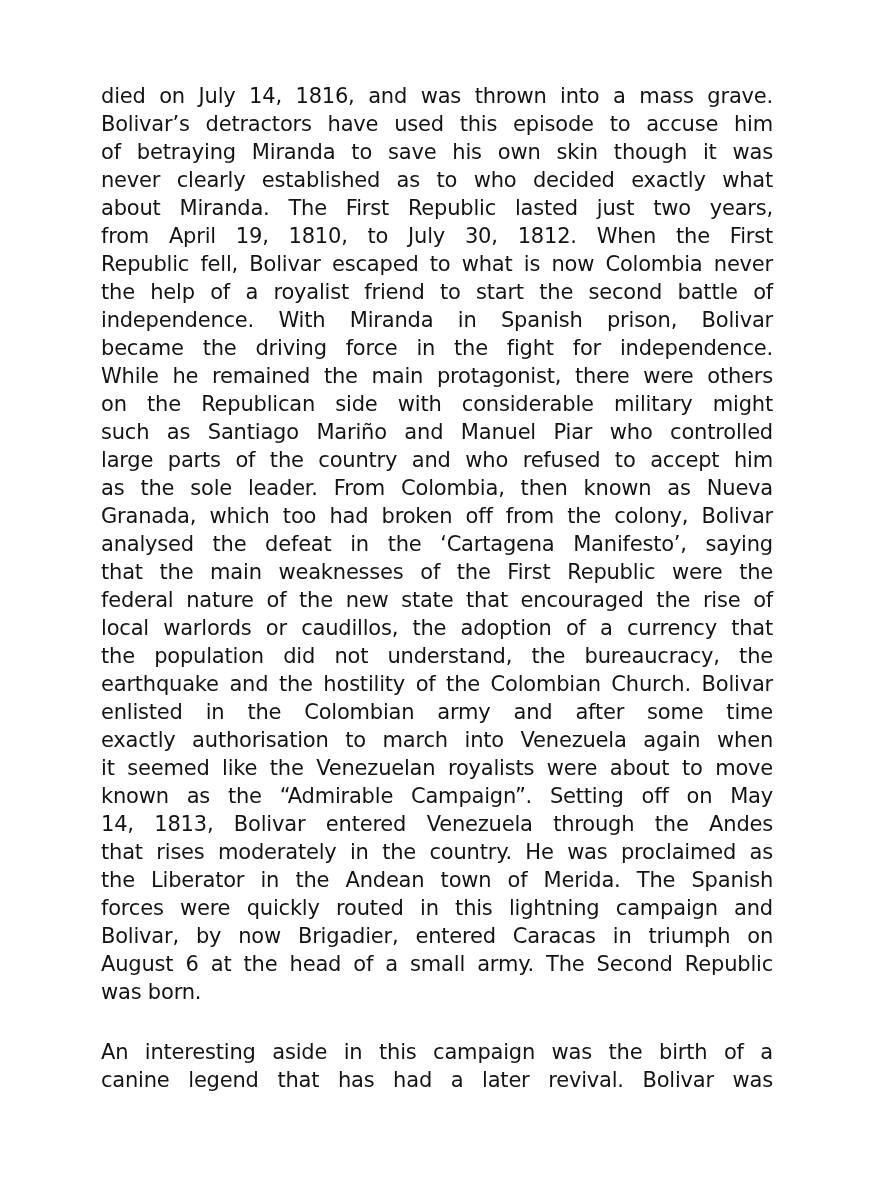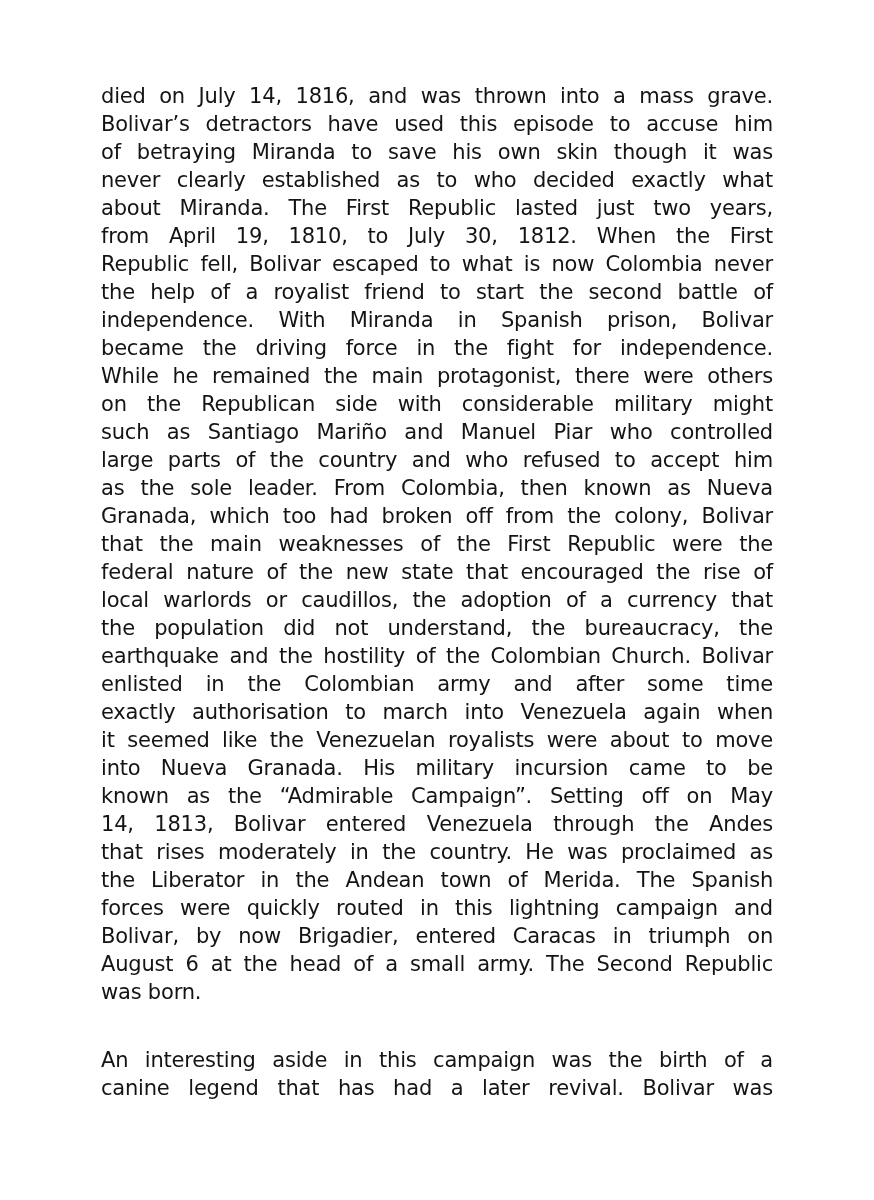--- a/index.html
+++ b/index.html
@@ -14,21 +14,21 @@
     width: 874px;
     height: 1200px;
     background: #ffffff;
     color: #141414;
     padding: 82px 74px 0 101px;
   }
   .text-block {
     width: 672px;
   }
   .paragraph + .paragraph {
-    margin-top: 40px;
+    margin-top: 32px;
   }
   .line {
     font-size: 21px;
     line-height: 28px;
     letter-spacing: -0.2px;
     text-align: justify;
     text-align-last: justify;
   }
   .line.flush {
     text-align-last: left;
@@ -49,29 +49,29 @@
         <div class="line">Republic fell, Bolivar escaped to what is now Colombia never</div>
         <div class="line">the help of a royalist friend to start the second battle of</div>
         <div class="line">independence. With Miranda in Spanish prison, Bolivar</div>
         <div class="line">became the driving force in the fight for independence.</div>
         <div class="line">While he remained the main protagonist, there were others</div>
         <div class="line">on the Republican side with considerable military might</div>
         <div class="line">such as Santiago Mariño and Manuel Piar who controlled</div>
         <div class="line">large parts of the country and who refused to accept him</div>
         <div class="line">as the sole leader. From Colombia, then known as Nueva</div>
         <div class="line">Granada, which too had broken off from the colony, Bolivar</div>
+        <div class="line">analysed the defeat in the ‘Cartagena Manifesto’, saying</div>
         <div class="line">that the main weaknesses of the First Republic were the</div>
         <div class="line">federal nature of the new state that encouraged the rise of</div>
         <div class="line">local warlords or caudillos, the adoption of a currency that</div>
         <div class="line">the population did not understand, the bureaucracy, the</div>
         <div class="line">earthquake and the hostility of the Colombian Church. Bolivar</div>
         <div class="line">enlisted in the Colombian army and after some time</div>
         <div class="line">exactly authorisation to march into Venezuela again when</div>
         <div class="line">it seemed like the Venezuelan royalists were about to move</div>
-        <div class="line">into Nueva Granada. His military incursion came to be</div>
         <div class="line">known as the “Admirable Campaign”. Setting off on May</div>
         <div class="line">14, 1813, Bolivar entered Venezuela through the Andes</div>
         <div class="line">that rises moderately in the country. He was proclaimed as</div>
         <div class="line">the Liberator in the Andean town of Merida. The Spanish</div>
         <div class="line">forces were quickly routed in this lightning campaign and</div>
         <div class="line">Bolivar, by now Brigadier, entered Caracas in triumph on</div>
         <div class="line">August 6 at the head of a small army. The Second Republic</div>
         <div class="line flush">was born.</div>
       </div>
       <div class="paragraph">

